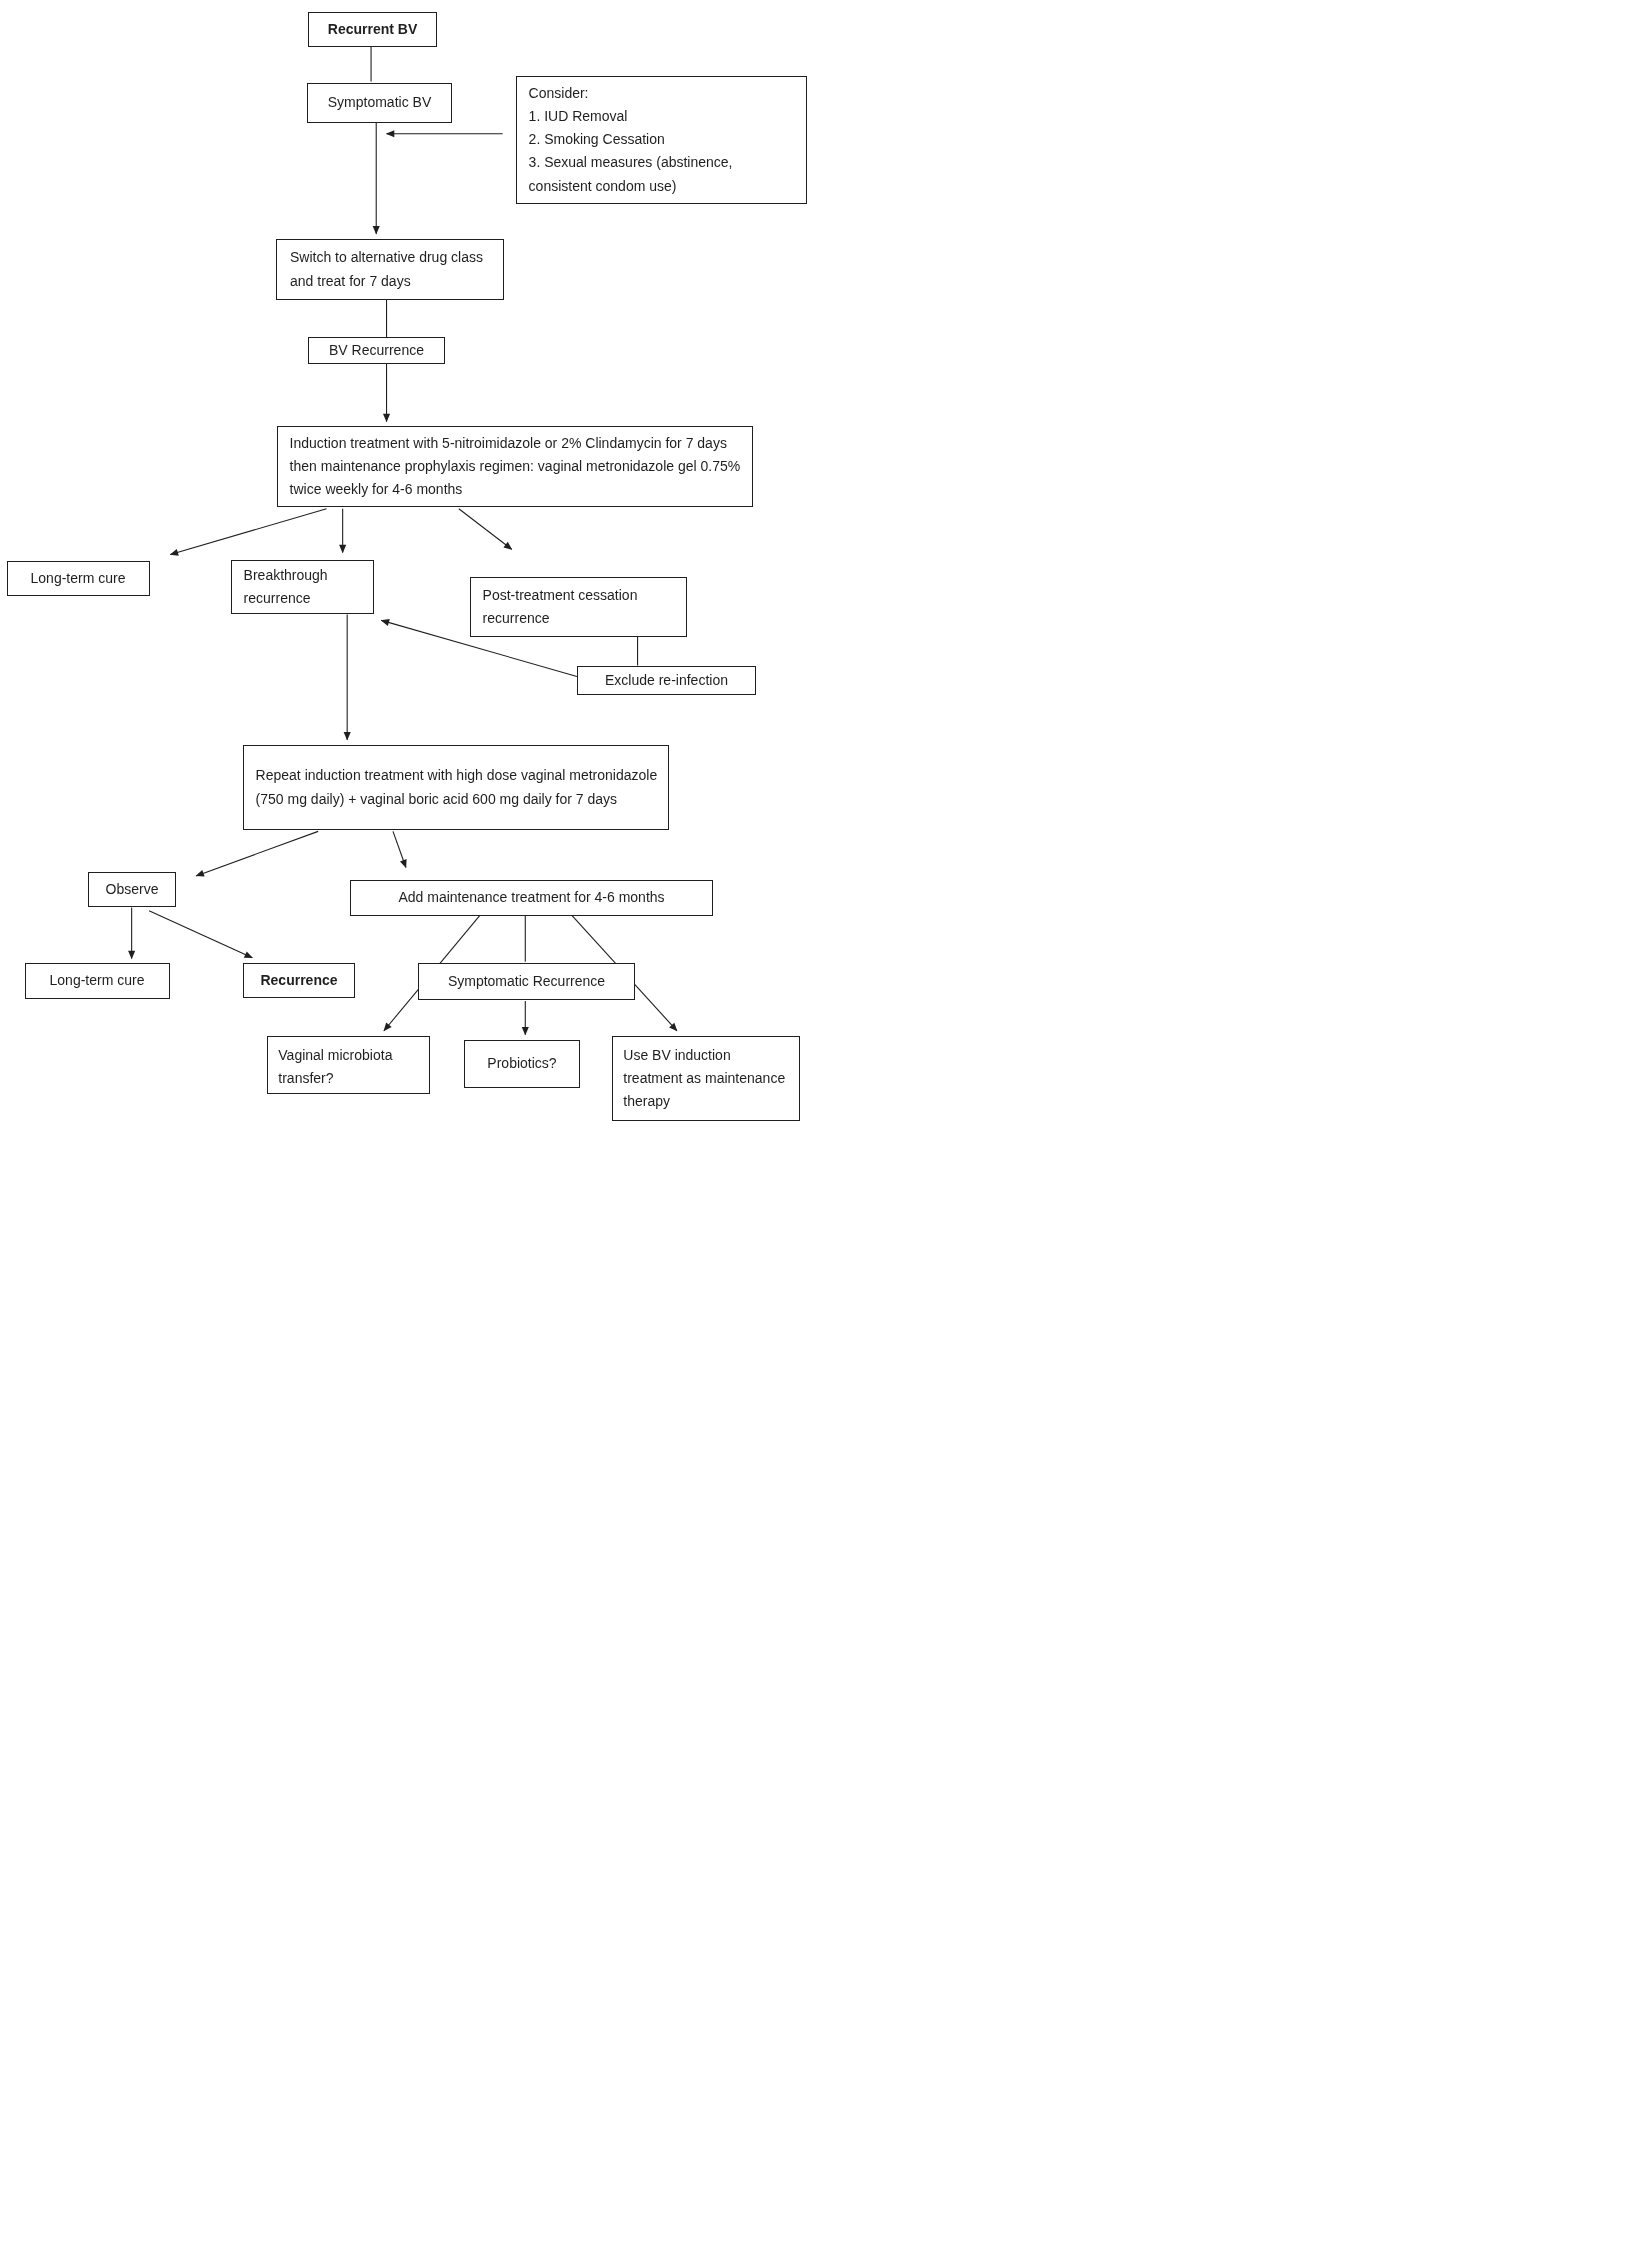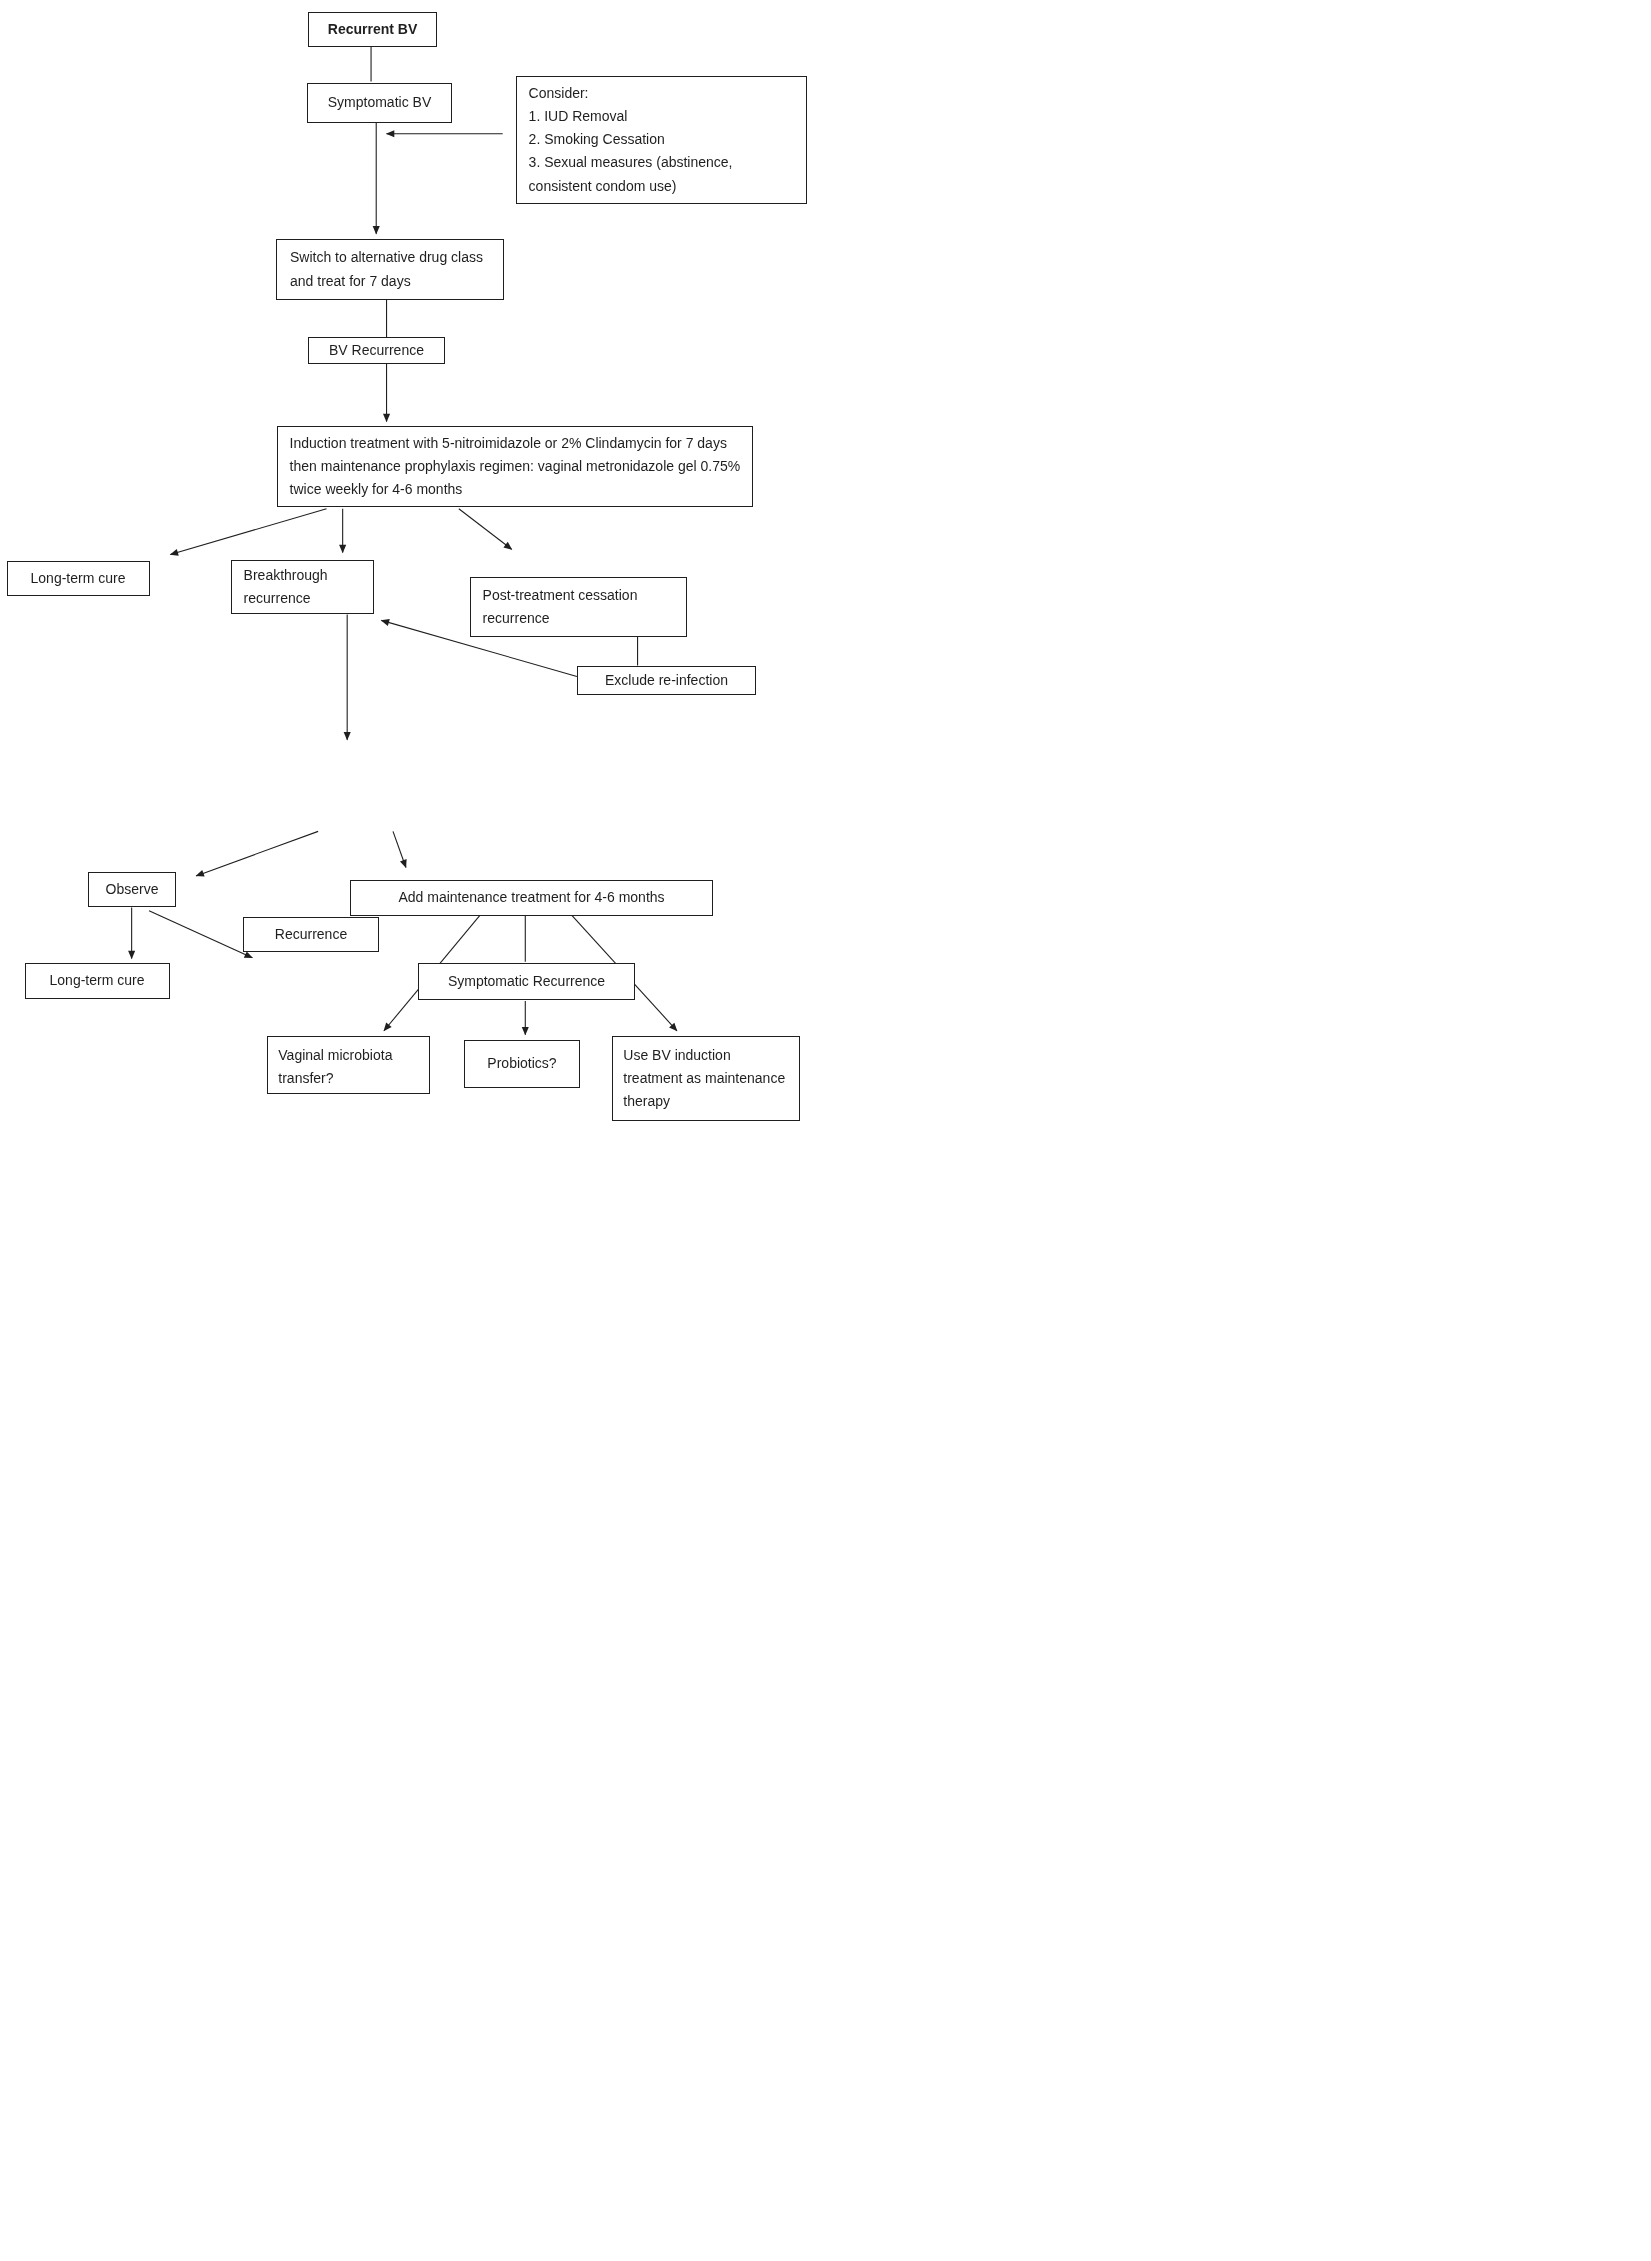--- a/index.html
+++ b/index.html
@@ -109,34 +109,37 @@
   </div>
 
   <div class="node left" style="left:470px; top:577px; width:217px; height:60px; padding-left:11.6px;">
     <span class="txt">Post-treatment cessation recurrence</span>
   </div>
 
   <div class="node center" style="left:577px; top:666px; width:179px; height:29px;">
     <span class="txt">Exclude re-infection</span>
   </div>
 
+  <div class="node left" style="left:243px; top:745px; width:426px; height:85px; padding-left:11.6px;">
+    <span class="txt">Repeat induction treatment with high dose vaginal metronidazole (750 mg daily) + vaginal boric acid 600 mg daily for 7 days</span>
+  </div>
 
   <div class="node center" style="left:88px; top:872px; width:88px; height:35px;">
     <span class="txt">Observe</span>
   </div>
 
   <div class="node center" style="left:350px; top:872px; width:363px; height:36px;margin-top:8px;">
     <span class="txt">Add maintenance treatment for 4-6 months</span>
   </div>
 
   <div class="node center" style="left:24.5px; top:963px; width:145px; height:36px;">
     <span class="txt">Long-term cure</span>
   </div>
 
-  <div class="node center" style="left:243px; top:917px; width:136px; height:35px;">
+  <div class="node center" style="left:243px; top:963px; width:112px; height:35px;font-weight:bold;">
     <span class="txt">Recurrence</span>
   </div>
 
   <div class="node center" style="left:418px; top:963px; width:217px; height:37px;">
     <span class="txt">Symptomatic Recurrence</span>
   </div>
 
   <div class="node left top" style="left:267px; top:1036px; width:163px; height:58px; padding-left:10.3px;align-items:flex-end;">
     <span class="txt">Vaginal microbiota transfer?</span>
   </div>

